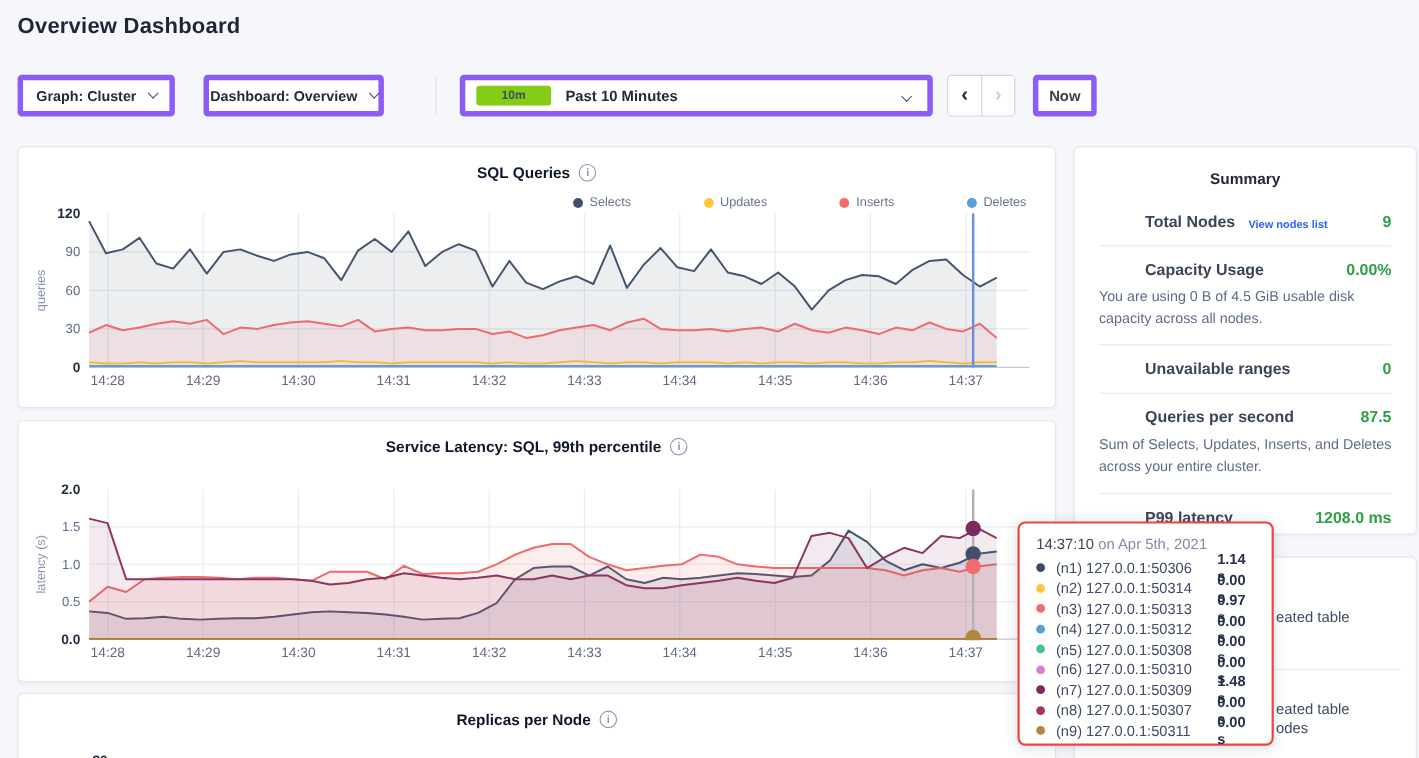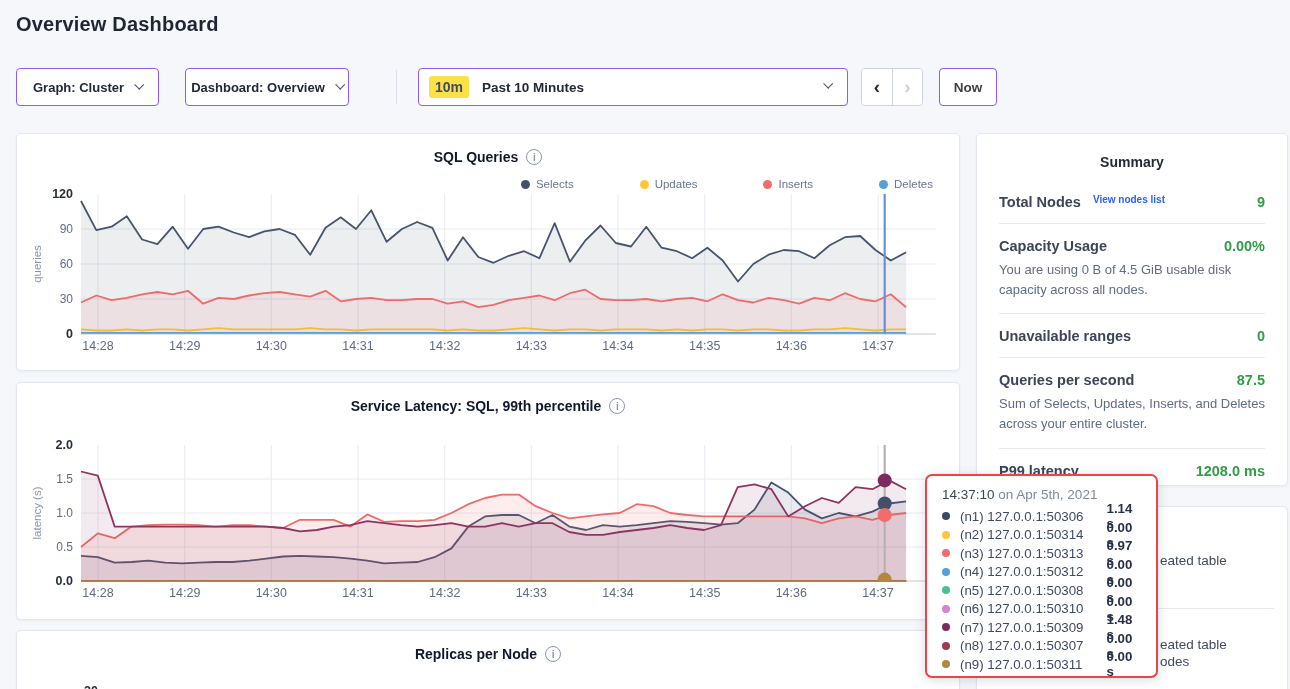--- a/index.html
+++ b/index.html
@@ -2,30 +2,30 @@
 <html><head>
 <meta charset="utf-8">
 <style>
   * { margin:0; padding:0; box-sizing:border-box; }
   html,body { width:1290px; height:689px; overflow:hidden; }
   body { position:relative; background:#f5f7fa; font-family:"Liberation Sans",sans-serif; color:#242a35; }
 
   .page-title { position:absolute; left:16px; top:13px; font-size:20px; font-weight:700; color:#1f2533; letter-spacing:.2px; }
 
   
-  .btn { position:absolute; top:68px; height:38px; background:#fff; border:1px solid #8b5cf6; border-radius:4px;
+  .btn { position:absolute; top:68px; height:38px; background:#fff; border:5px solid #8b5cf6; border-radius:4px;
          display:flex; align-items:center; font-size:13px; font-weight:700; color:#242a35; cursor:pointer; }
   .dd-graph { left:16px;  width:143px; justify-content:center; }
   .dd-dash  { left:185px; width:164px; justify-content:center; }
   .chev { width:7px; height:7px; border-right:1.6px solid #475066; border-bottom:1.6px solid #475066;
           transform:rotate(45deg) translateY(-1px); display:inline-block; margin-left:11px; margin-top:-4px; }
   .tb-divider { position:absolute; left:396px; top:70px; width:1px; height:34px; background:#dce0ea; }
   .time-select { left:418px; width:430px; padding:0 14px 0 10px; justify-content:flex-start; }
-  .time-badge { background:#fde047; color:#3f4a63; font-size:14px; font-weight:700; border-radius:3px;
-                padding:3px 6px; margin-right:13px; }
+  .time-badge { background:#84cc16; color:#3f4a63; font-size:11px; font-weight:700; border-radius:3px;
+                padding:3px 23px; margin-right:13px; }
   .time-label { font-size:13.5px; font-weight:700; }
   .time-select .chev { position:absolute; right:16px; top:16px; }
   .arrow-group { position:absolute; left:861px; top:68px; height:38px; display:flex; background:#fff;
                  border:1px solid #ccd2e0; border-radius:4px; overflow:hidden; }
   .arrow-btn { width:30px; display:flex; align-items:center; justify-content:center; font-size:19px; font-weight:700;
                color:#242a35; cursor:pointer; background:#fff; border:none; }
   .arrow-btn + .arrow-btn { border-left:1px solid #ccd2e0; }
   .arrow-btn.disabled { color:#c9cfdb; cursor:default; }
   .now-btn { left:939px; width:58px; justify-content:center; color:#404040; font-size:13.5px; }
 
@@ -50,21 +50,21 @@
   .chart-svg { position:absolute; left:0; top:0; }
   .xt { font:12.5px "Liberation Sans",sans-serif; fill:#5f6b85; }
   .yt { font:12px "Liberation Sans",sans-serif; fill:#5f6b85; }
   .ytb { font:700 12.5px "Liberation Sans",sans-serif; fill:#252d3f; }
   .yl { font:11.5px "Liberation Sans",sans-serif; fill:#8a94ad; }
 
   
   .s-title { text-align:center; font-size:14px; font-weight:700; color:#242a35; margin-top:20px; }
   .s-body { padding:10px 22px 0 22px; }
   .s-sep { border-top:1px solid #e6e9f0; margin:13px 0 0 0; }
-  .s-row { display:flex; align-items:flex-start; margin-top:14px; }
+  .s-row { display:flex; align-items:flex-end; margin-top:14px;margin-left:42px; }
   .s-label { font-size:14.5px; font-weight:700; color:#3b4558; }
   .s-link { font-size:10px; font-weight:700; color:#2962ff; margin-left:12px; cursor:pointer; }
   .s-value { margin-left:auto; font-size:14.5px; font-weight:700; color:#2f9e44; }
   .s-desc { font-size:13px; color:#5f6c87; line-height:1.55; margin-top:6px; }
 
   
   .ev-frag { position:absolute; font-size:13.5px; color:#3f4a63; white-space:nowrap; }
   .ev-frag1 { left:1160px; top:553px; }
   .ev-frag2 { left:1160px; top:637px; }
   .ev-frag3 { left:1160px; top:654px; }

